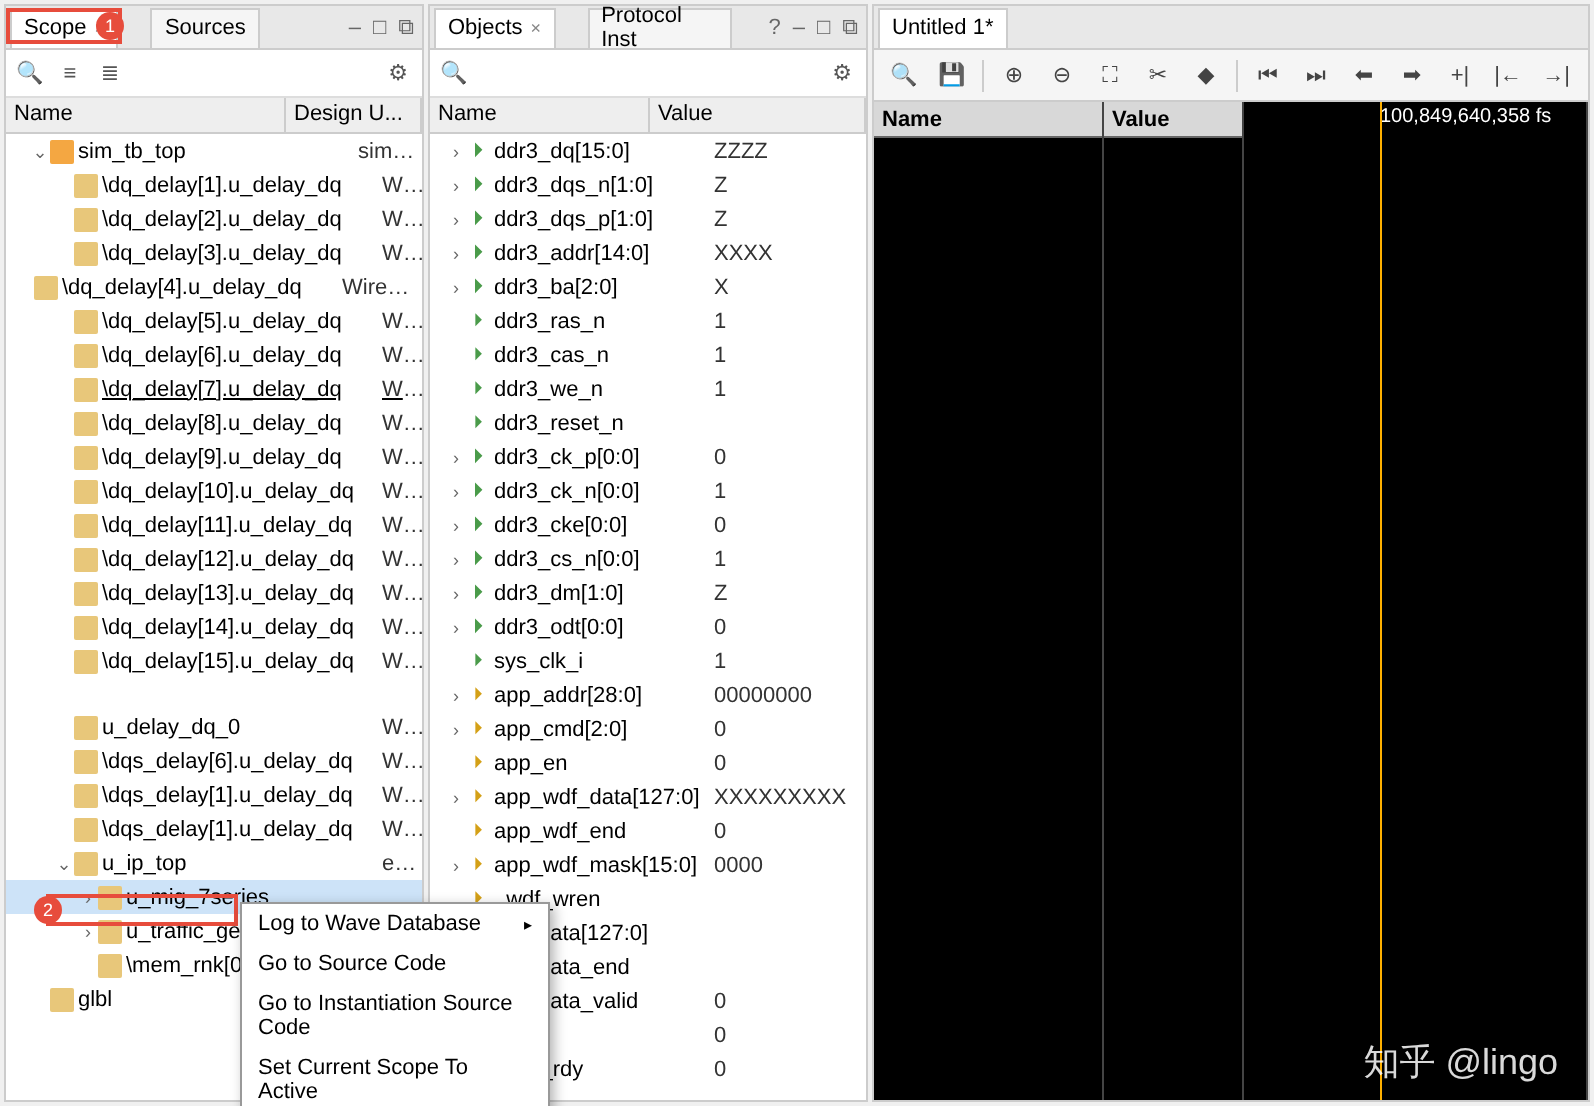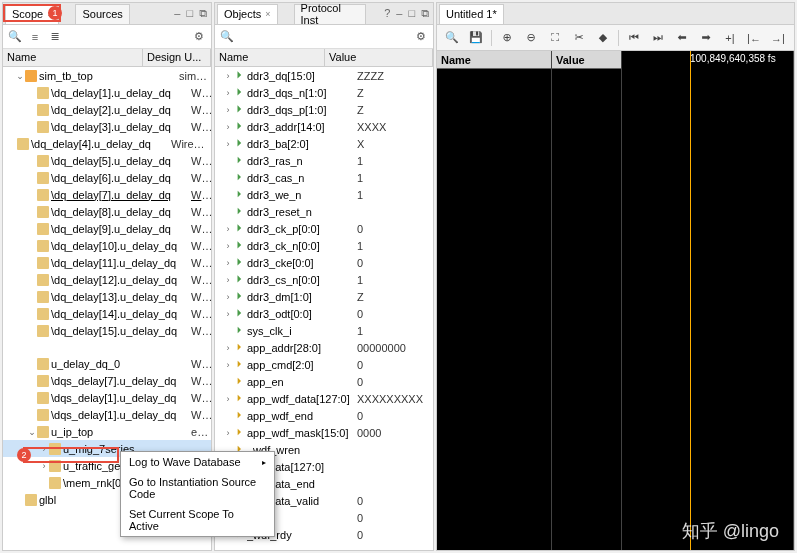--- a/index.html
+++ b/index.html
@@ -181,21 +181,21 @@
         </div>
         <div class="row" style="padding-left: 24px; margin-top: 16px;">
           <span class="expand"></span>
           <span class="icon inst"></span>
           <span class="cell name">u_delay_dq_0</span>
           <span class="cell design">WireDelay</span>
         </div>
         <div class="row" style="padding-left: 24px;">
           <span class="expand"></span>
           <span class="icon inst"></span>
-          <span class="cell name">\dqs_delay[7].u_delay_dq</span>
+          <span class="cell name">\dqs_delay[6].u_delay_dq</span>
           <span class="cell design">WireDelay</span>
         </div>
         <div class="row" style="padding-left: 24px;">
           <span class="expand"></span>
           <span class="icon inst"></span>
           <span class="cell name">\dqs_delay[1].u_delay_dq</span>
           <span class="cell design">WireDelay</span>
         </div>
         <div class="row" style="padding-left: 24px;">
           <span class="expand"></span>
@@ -477,20 +477,23 @@
 <div class="badge" style="left:17px;top:448px">2</div>
 <div class="highlight-box" style="left:120px;top:451px;width:155px;height:15px"></div>
 <div class="badge" style="left:210px;top:452px">3</div>
 
 <div class="context-menu" id="ctx-menu" style="left:120px;top:451px">
     <div class="mitem">
       <span>Log to Wave Database</span>
       <span class="arrow">▸</span>
     </div>
     <div class="mitem">
+      <span>Go to Source Code</span>
+    </div>
+    <div class="mitem">
       <span>Go to Instantiation Source Code</span>
     </div>
     <div class="mitem">
       <span>Set Current Scope To Active</span>
     </div>
   </div>
 
 <div class="watermark">知乎 @lingo</div>
 
 </body></html>

